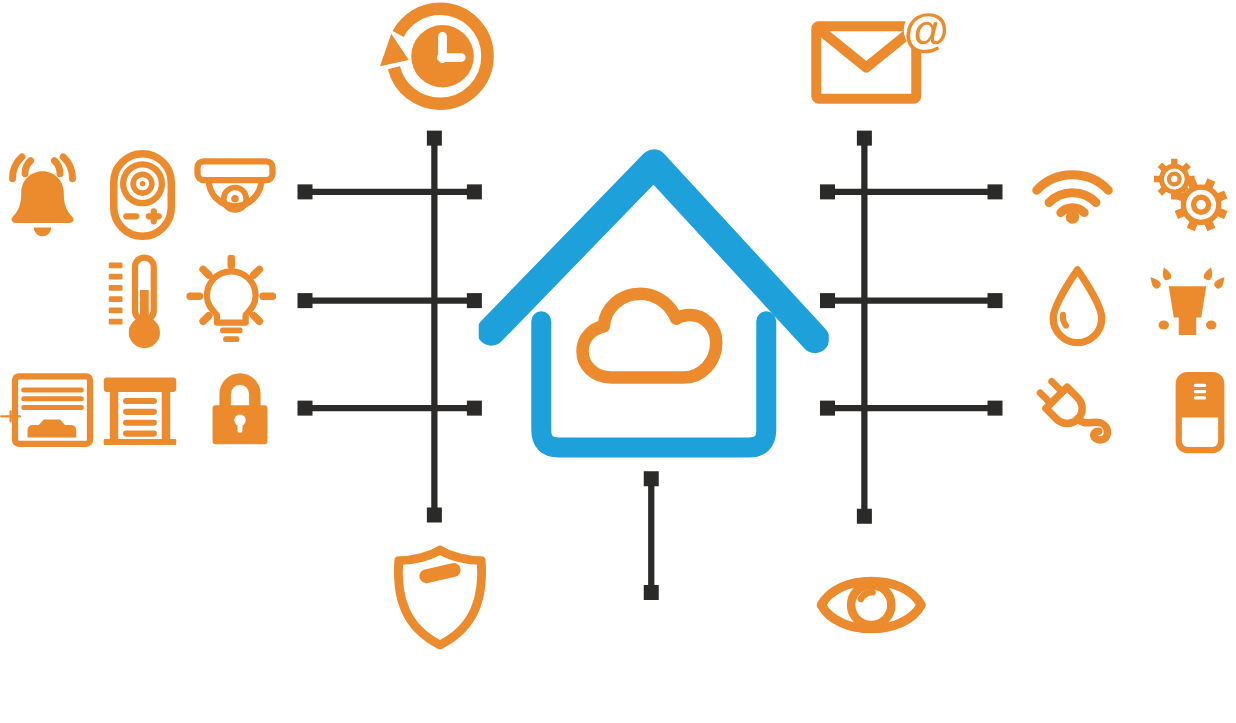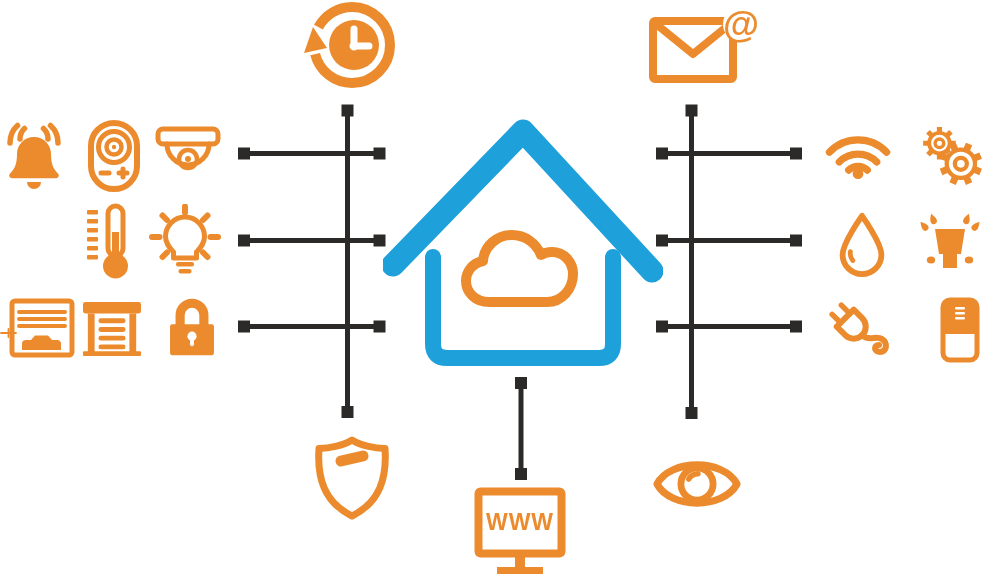--- a/index.html
+++ b/index.html
@@ -254,28 +254,20 @@
     </svg>
   </div>
 
   <div class="icon" style="left:308px;top:433px;width:88px;height:90px;">
     <svg viewBox="0 0 88 90">
       <path class="o-s" d="M44,7 C36,12 22,15.5 11,15.5 C9,45 16,69 44,83 C72,69 79,45 77,15.5 C66,15.5 52,12 44,7 Z" stroke-width="7"></path>
       <path class="o-s" d="M33,28 L55,23" stroke-width="11"></path>
     </svg>
   </div>
 
-  <div class="icon" style="left:474px;top:487px;width:92px;height:91px;">
-    <svg viewBox="0 0 92 91">
-      <rect class="o-s" x="4.5" y="4.5" width="83" height="62" rx="2" stroke-width="8"></rect>
-      <text class="www-text" x="46" y="43" text-anchor="middle">WWW</text>
-      <rect class="o-f" x="41" y="66" width="10" height="14"></rect>
-      <rect class="o-f" x="23" y="80" width="46" height="7"></rect>
-    </svg>
-  </div>
 
   <div class="icon" style="left:650px;top:445px;width:94px;height:78px;">
     <svg viewBox="0 0 94 80">
       <path class="o-s" d="M6,40 C20,14 74,14 88,40 C74,66 20,66 6,40 Z" stroke-width="7.5"></path>
       <circle class="o-s" cx="47" cy="40" r="16.5" stroke-width="7"></circle>
       <path class="o-s" d="M38.5,35 A11,11 0 0 1 48,29.5" stroke-width="5.5"></path>
     </svg>
   </div>
 
 </div>

